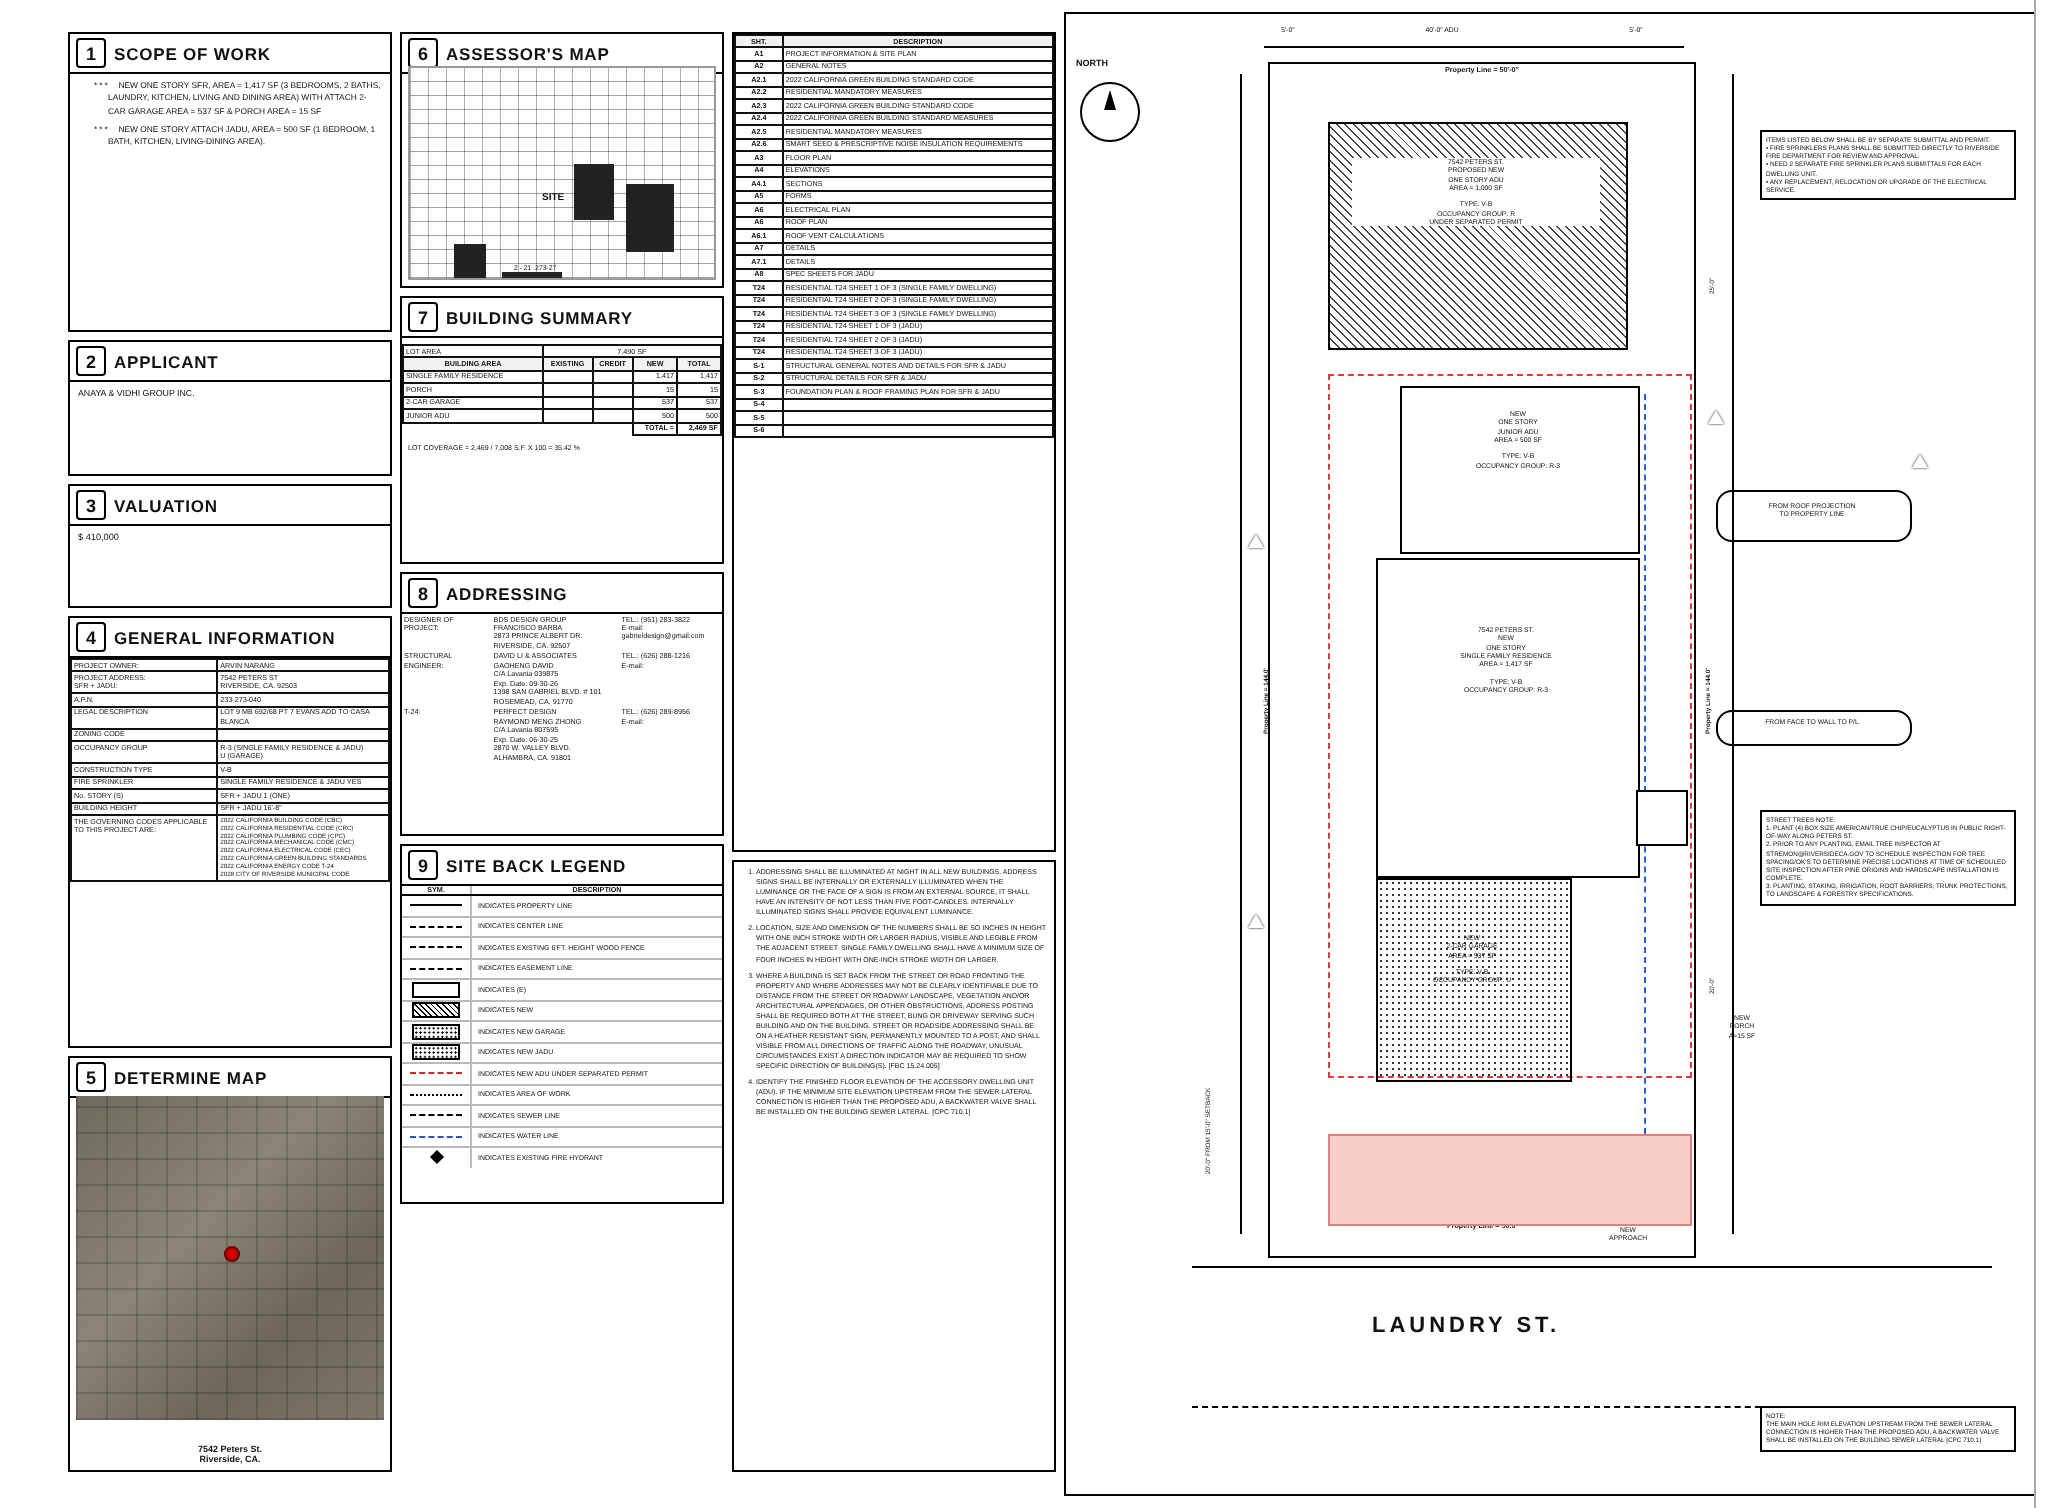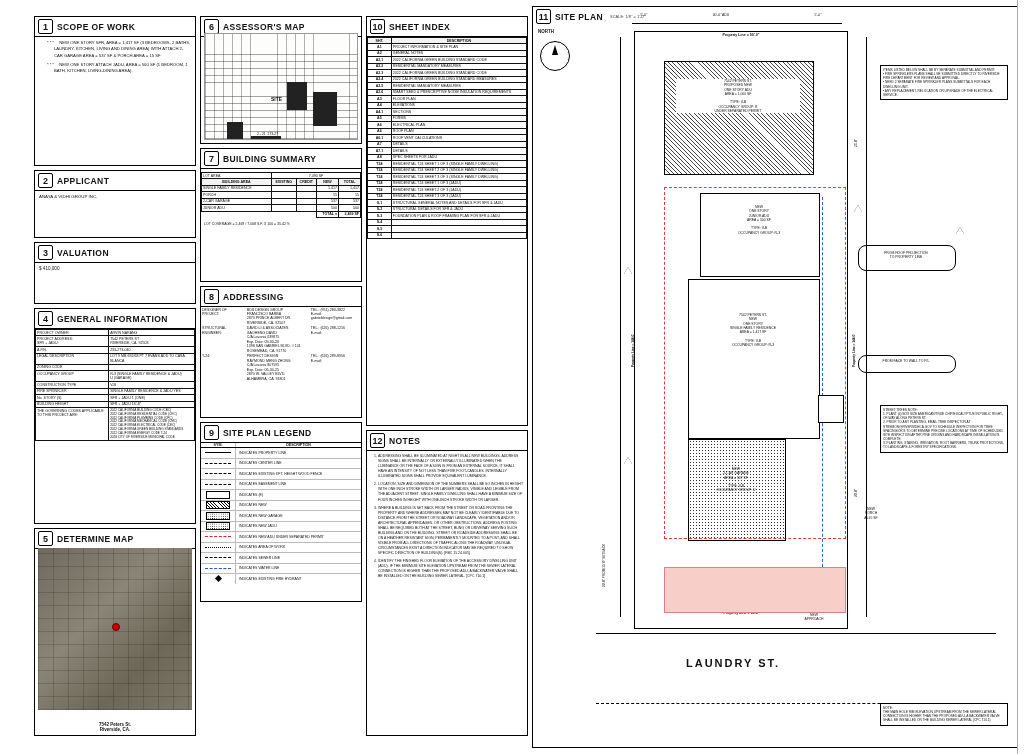--- a/index.html
+++ b/index.html
@@ -295,21 +295,21 @@
         <td style="border:none;white-space:pre-line">TEL.: (626) 289-8956
 E-mail:</td>
       </tr>
     </tbody>
       </table>
   </div>
 
   <div class="blk" style="left:200px;top:422px;width:162px;height:180px;">
     <div class="hdr">
         <span class="num">9</span>
-        <span class="ttl">SITE PLAN LEGEND</span>
+        <span class="ttl">SITE BACK LEGEND</span>
       </div>
     <div style="display:flex;font-size:3.6px;font-weight:bold;border-bottom:.5px solid #000;">
       <div style="width:34px;text-align:center;border-right:.5px solid #bbb;">SYM.</div>
       <div style="flex:1;text-align:center;">DESCRIPTION</div>
     </div>
     <div>
       <div class="legend-row">
           <div class="legend-sym">
             <div class="sym-line"></div>
           </div>
@@ -384,24 +384,20 @@
       <div class="legend-row" style="border-bottom:none">
           <div class="legend-sym">
             <div class="sym-dia"></div>
           </div>
           <div class="legend-txt">INDICATES EXISTING FIRE HYDRANT</div>
         </div>
     </div>
   </div>
 
   <div class="blk" style="left:366px;top:16px;width:162px;height:410px;">
-    <div class="hdr">
-        <span class="num">10</span>
-        <span class="ttl">SHEET INDEX</span>
-      </div>
     <table class="tbl">
       <tbody>
           <tr>
             <th style="width:15%">SHT.</th>
             <th>DESCRIPTION</th>
           </tr>
       <tr>
             <td class="c b">A1</td>
             <td>PROJECT INFORMATION &amp; SITE PLAN</td>
           </tr>
@@ -519,40 +515,31 @@
           </tr>
       <tr>
             <td class="c b">S-6</td>
             <td></td>
           </tr>
     </tbody>
       </table>
   </div>
 
   <div class="blk" style="left:366px;top:430px;width:162px;height:306px;">
-    <div class="hdr">
-        <span class="num">12</span>
-        <span class="ttl">NOTES</span>
-      </div>
     <div class="body">
       <ol class="notes">
         <li>ADDRESSING SHALL BE ILLUMINATED AT NIGHT IN ALL NEW BUILDINGS. ADDRESS SIGNS SHALL BE INTERNALLY OR EXTERNALLY ILLUMINATED WHEN THE LUMINANCE OR THE FACE OF A SIGN IS FROM AN EXTERNAL SOURCE, IT SHALL HAVE AN INTENSITY OF NOT LESS THAN FIVE FOOT-CANDLES. INTERNALLY ILLUMINATED SIGNS SHALL PROVIDE EQUIVALENT LUMINANCE.</li>
         <li>LOCATION, SIZE AND DIMENSION OF THE NUMBERS SHALL BE SO INCHES IN HEIGHT WITH ONE INCH STROKE WIDTH OR LARGER RADIUS, VISIBLE AND LEGIBLE FROM THE ADJACENT STREET. SINGLE FAMILY DWELLING SHALL HAVE A MINIMUM SIZE OF FOUR INCHES IN HEIGHT WITH ONE-INCH STROKE WIDTH OR LARGER.</li>
         <li>WHERE A BUILDING IS SET BACK FROM THE STREET OR ROAD FRONTING THE PROPERTY AND WHERE ADDRESSES MAY NOT BE CLEARLY IDENTIFIABLE DUE TO DISTANCE FROM THE STREET OR ROADWAY LANDSCAPE, VEGETATION AND/OR ARCHITECTURAL APPENDAGES, OR OTHER OBSTRUCTIONS, ADDRESS POSTING SHALL BE REQUIRED BOTH AT THE STREET, BUNG OR DRIVEWAY SERVING SUCH BUILDING AND ON THE BUILDING. STREET OR ROADSIDE ADDRESSING SHALL BE ON A HEATHER RESISTANT SIGN, PERMANENTLY MOUNTED TO A POST, AND SHALL VISIBLE FROM ALL DIRECTIONS OF TRAFFIC ALONG THE ROADWAY, UNUSUAL CIRCUMSTANCES EXIST A DIRECTION INDICATOR MAY BE REQUIRED TO SHOW SPECIFIC DIRECTION OF BUILDING(S). [FBC 15.24.005]</li>
         <li>IDENTIFY THE FINISHED FLOOR ELEVATION OF THE ACCESSORY DWELLING UNIT (ADU). IF THE MINIMUM SITE ELEVATION UPSTREAM FROM THE SEWER LATERAL CONNECTION IS HIGHER THAN THE PROPOSED ADU, A BACKWATER VALVE SHALL BE INSTALLED ON THE BUILDING SEWER LATERAL. [CPC 710.1]</li>
       </ol>
     </div>
   </div>
 
   <div class="blk" style="left:532px;top:6px;width:486px;height:742px;">
-    <div class="hdr" style="border-bottom:none;padding-bottom:0;">
-      <span class="num">11</span>
-      <span class="ttl">SITE PLAN</span>
-      <span class="sub">SCALE: 1/8" = 1'-0"</span>
-    </div>
 
     <div class="site-wrap">
 
       <div style="position:absolute;left:2px;top:2px;font-size:4.5px;font-weight:bold;">NORTH</div>
       <div class="compass" style="left:4px;top:14px;"></div>
 
       <div class="txt" style="left:96px;top:-14px;width:24px;">5'-0"</div>
       <div class="txt" style="left:160px;top:-14px;width:50px;">40'-0" ADU</div>
       <div class="txt" style="left:270px;top:-14px;width:24px;">5'-0"</div>
       <div class="dimline" style="left:96px;top:-4px;width:210px;"></div>

